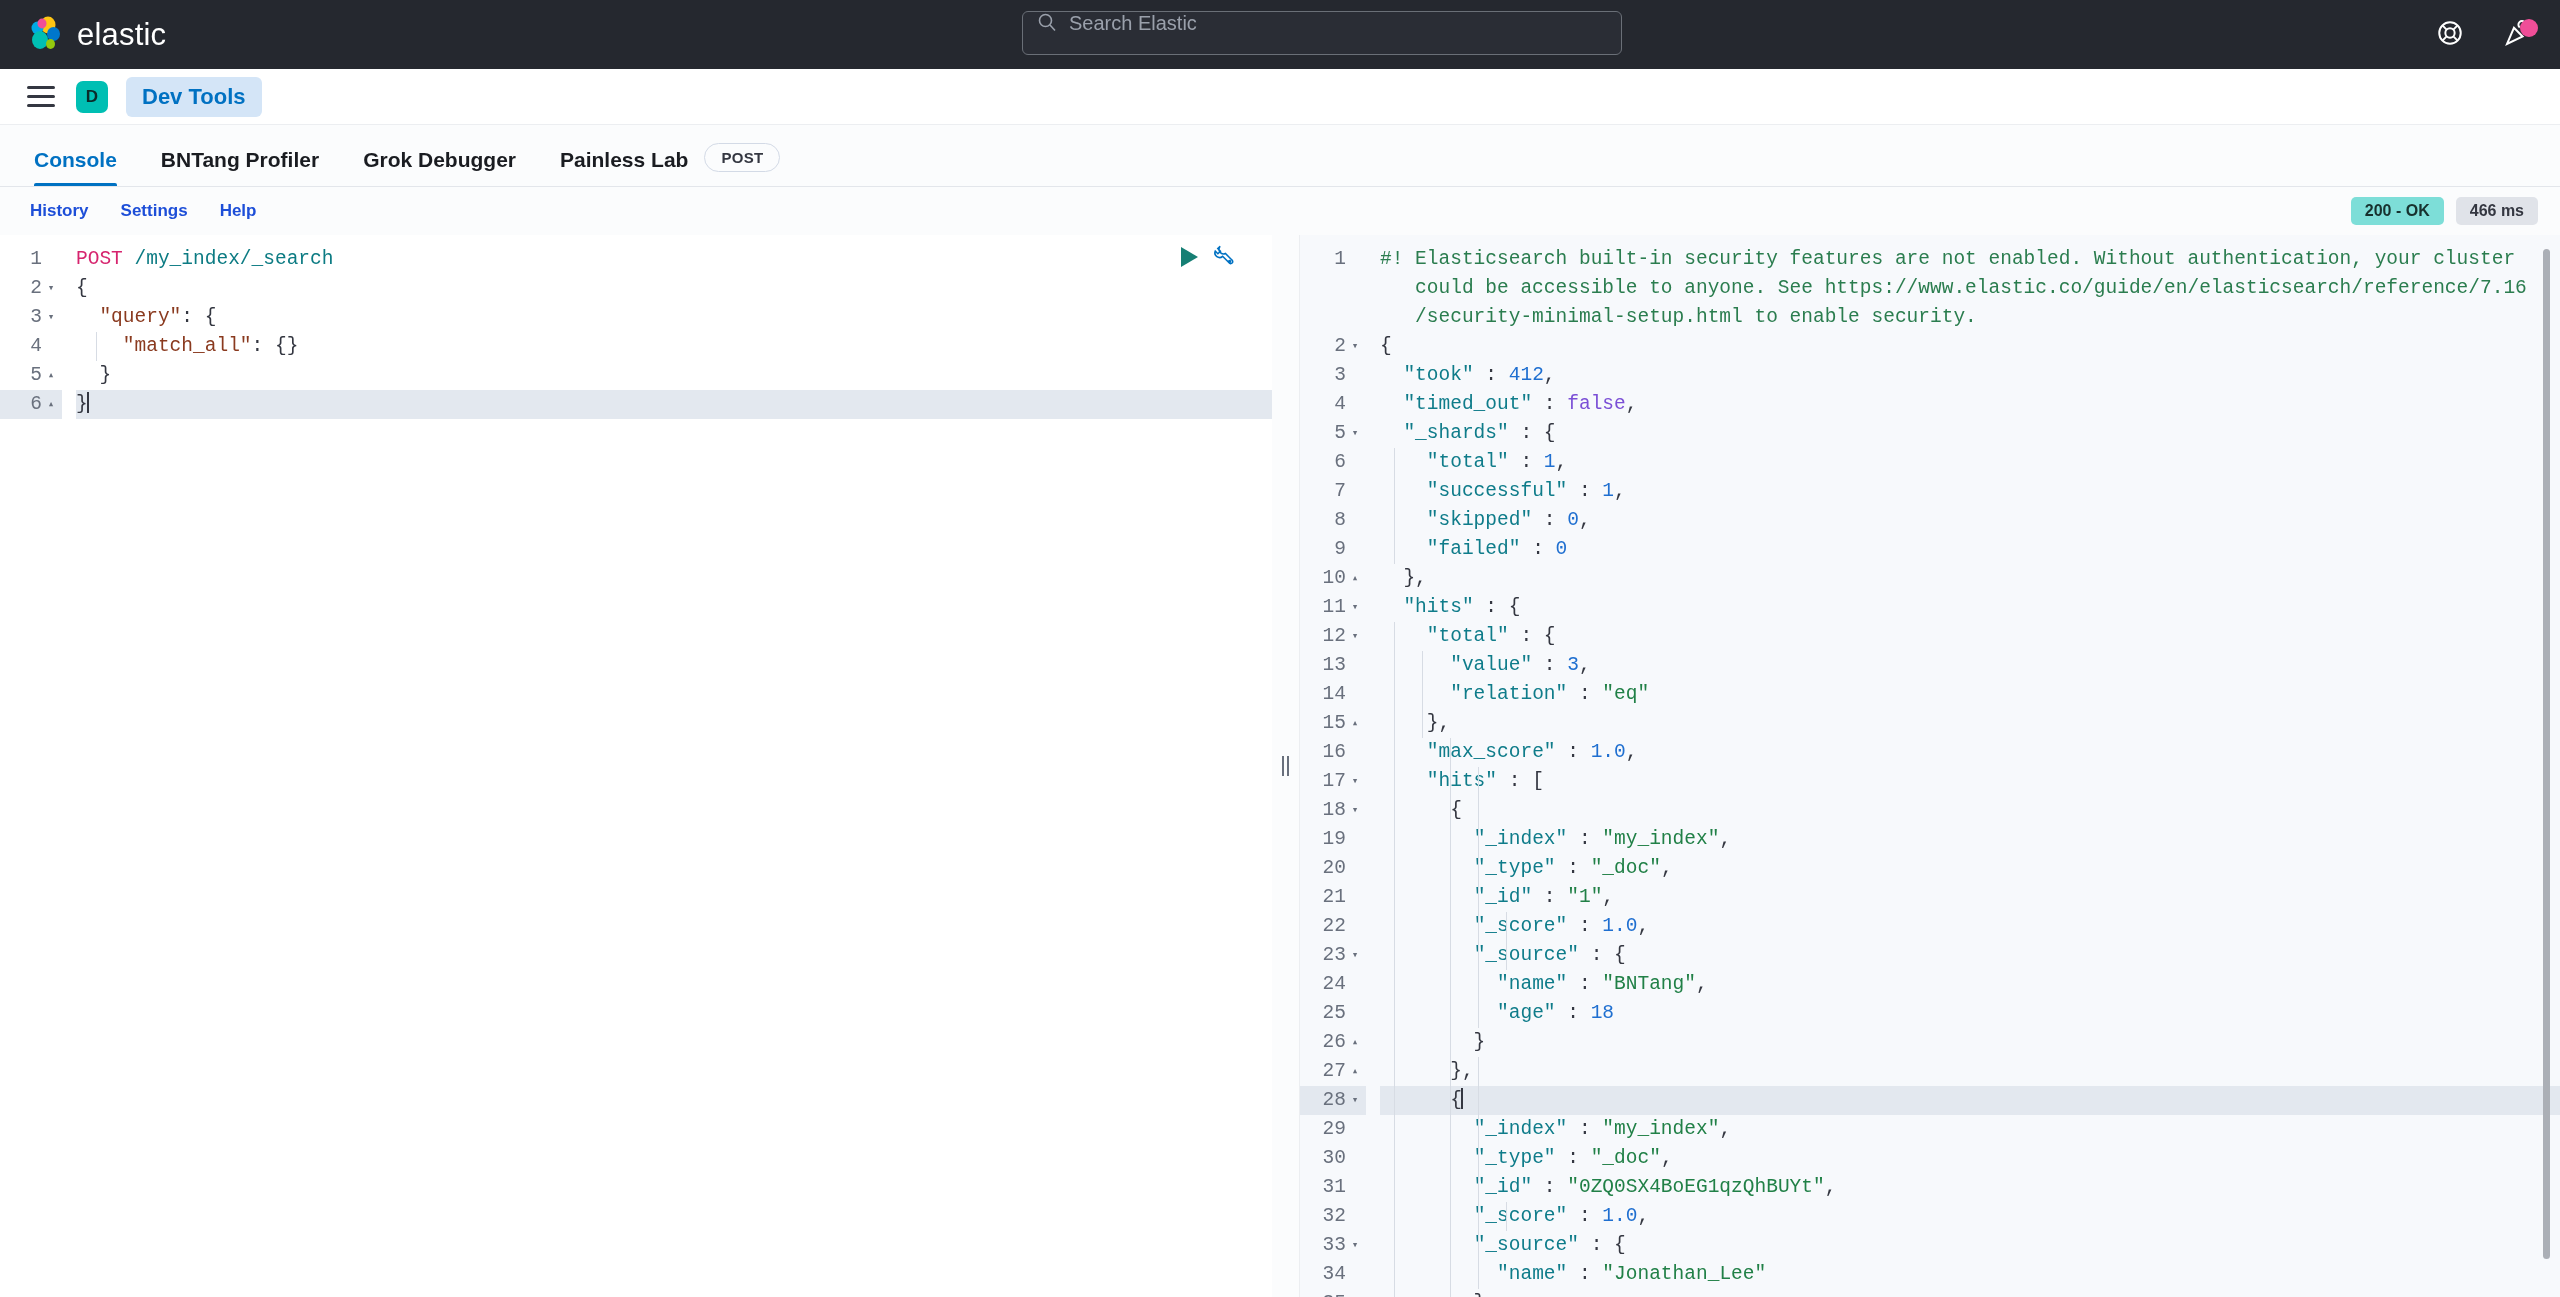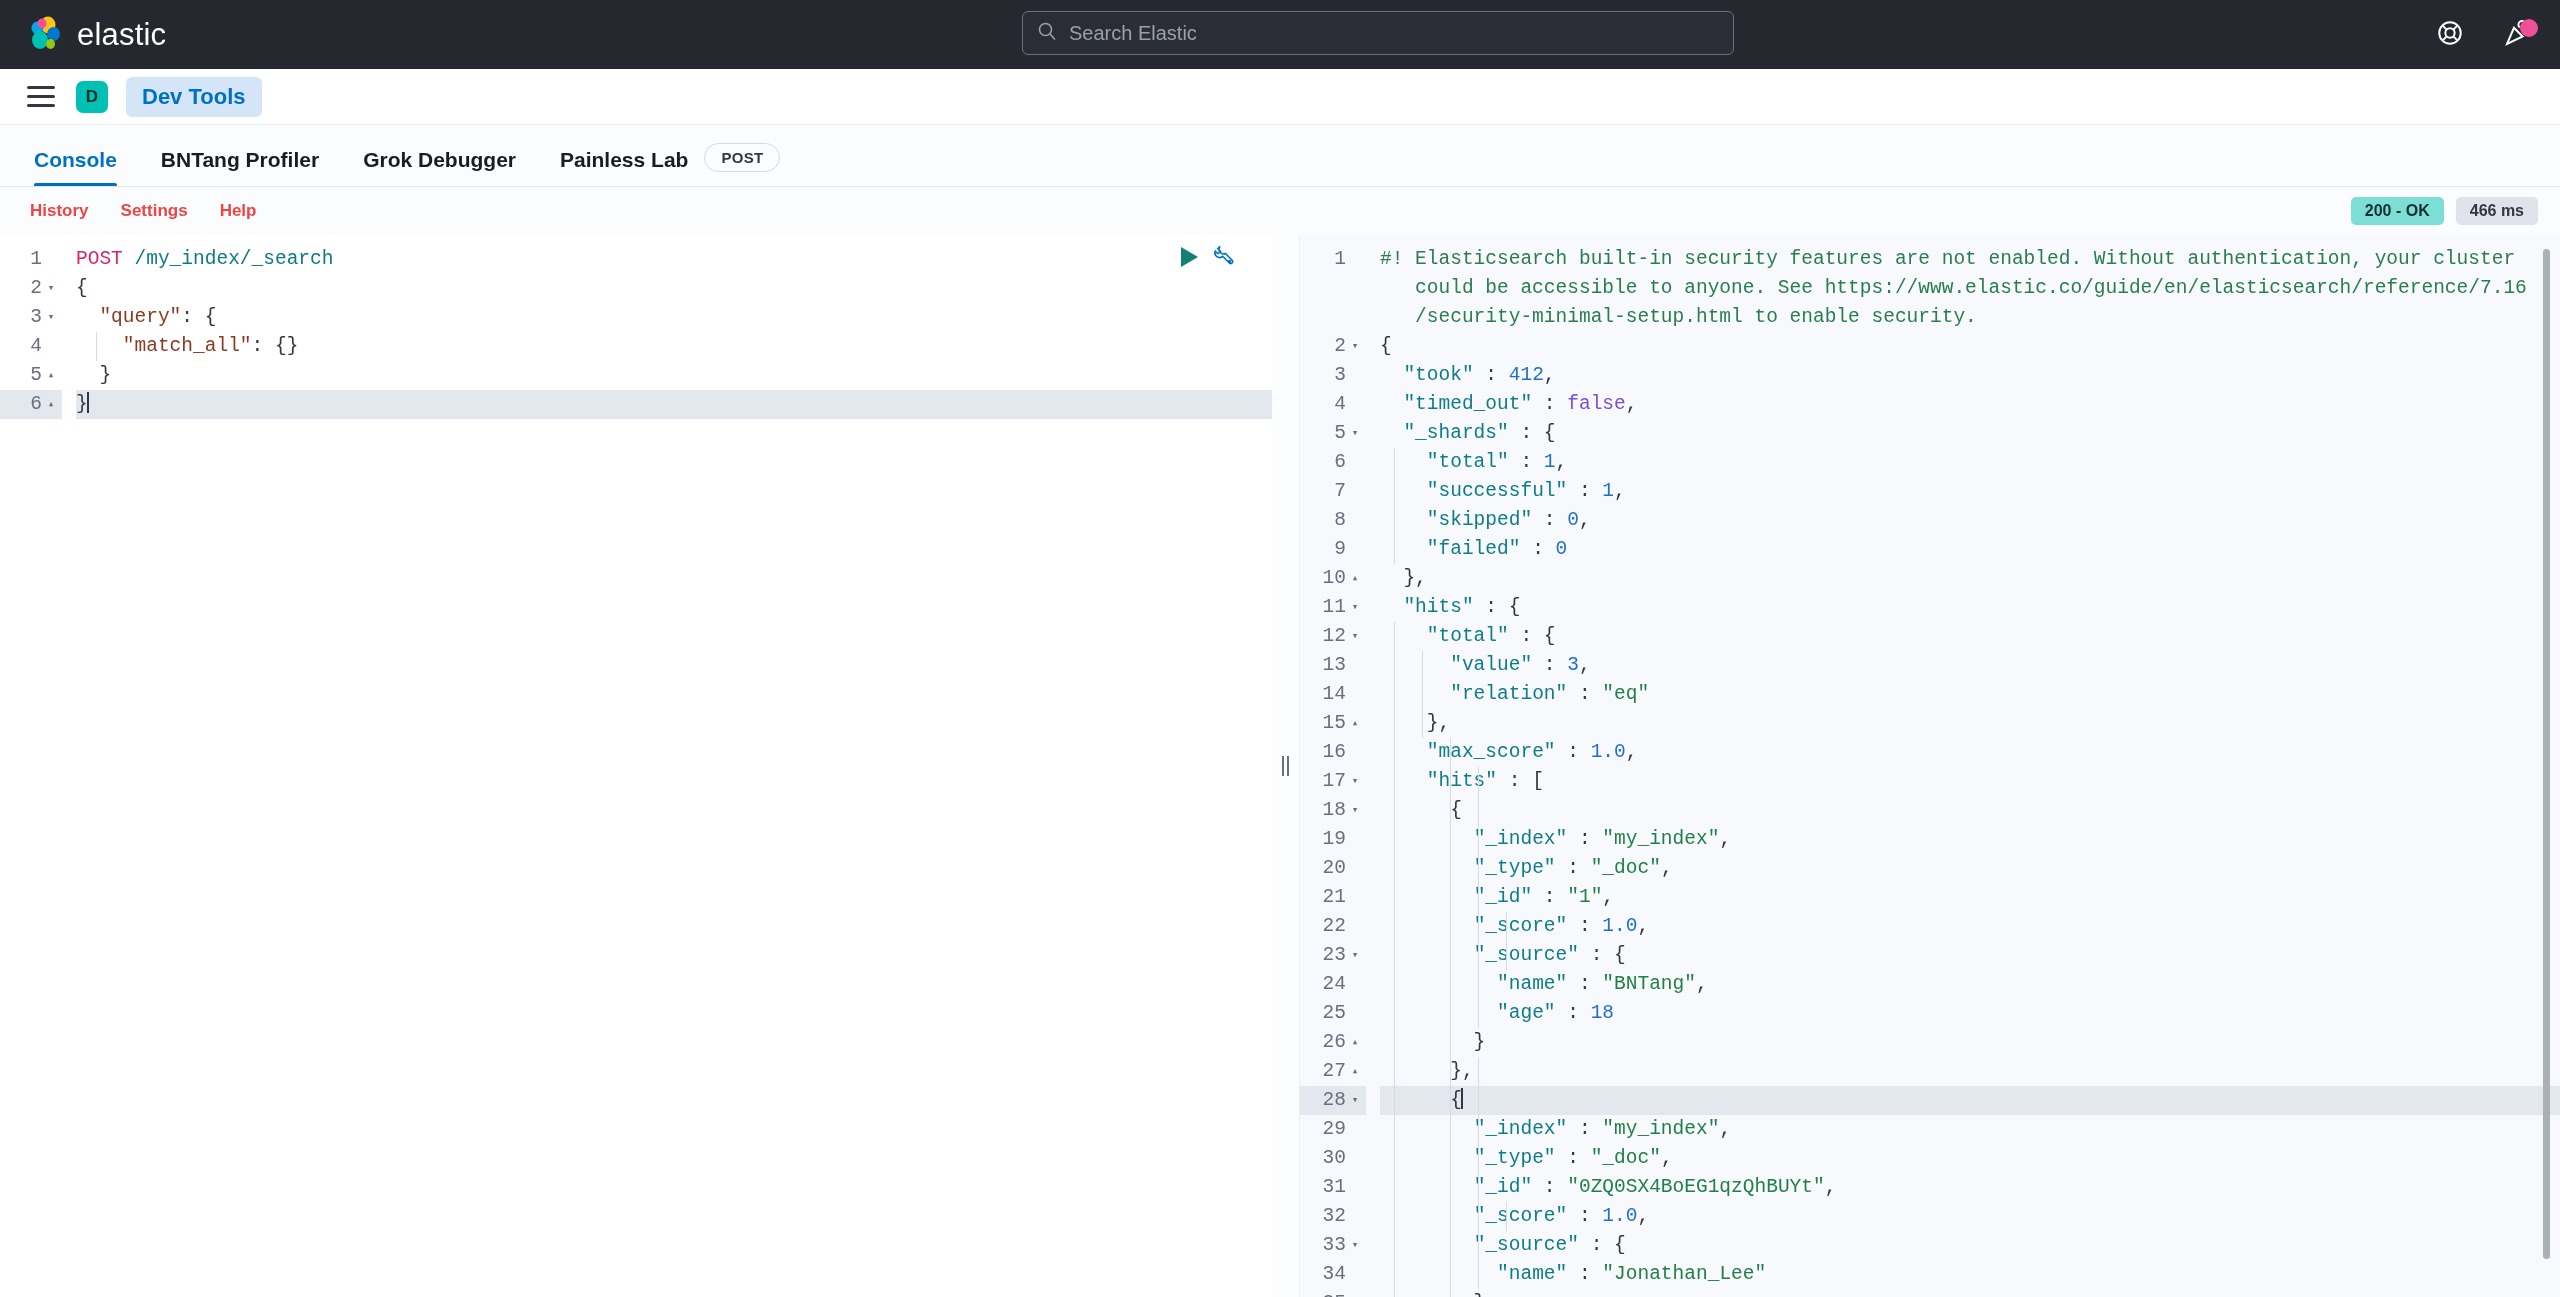--- a/index.html
+++ b/index.html
@@ -19,24 +19,24 @@
     position: relative;
   }
   .brand { display: flex; align-items: center; margin-left: 26px; gap: 13px; text-align: center; }
   .brand-mark { width: 38px; height: 38px; position: relative; }
   .brand-name {
     color: #ffffff; font-size: 31px; letter-spacing: .2px;
     font-weight: 400; line-height: 1;
   }
   .global-search {
     position: absolute; left: 1022px; top: 11px;
-    width: 712px; height: 44px;
+    width: 600px; height: 44px;
     border: 1px solid #6a6f77; border-radius: 6px;
     background: #2a2d35;
-    display: flex; align-items: center; padding: 0 14px; gap: 12px;
+    display: flex; align-items: flex-start; padding: 0 14px; gap: 12px;
   }
   .global-search input {
     flex: 1; background: transparent; border: 0; outline: none;
     color: #c8ccd4; font-size: 20px;
     font-family: "Liberation Sans", sans-serif;
   }
   .global-search input::placeholder { color: #9aa0ab; }
   .topbar-right {
     position: absolute; right: 20px; top: 0; height: 69px;
     display: flex; align-items: center; gap: 24px;
@@ -90,21 +90,21 @@
     border: 1px solid #d3dae6; border-radius: 999px;
     padding: 5px 16px; background: #fbfcfd; letter-spacing: .3px;
   }
 
   
   .console-bar {
     height: 48px; background: #fbfcfd; display: flex; align-items: center;
     padding: 0 22px 0 14px; position: relative;
   }
   .console-link {
-    font-size: 17px; font-weight: 700; color: #ef4444;
+    font-size: 17px; font-weight: 700; color: #1d4ed8;
     padding: 0 16px; cursor: pointer;
   }
   .status-group {
     position: absolute; right: 22px; display: flex; align-items: center; gap: 12px;
   }
   .status-ok {
     background: #7dded8; color: #17312e; font-size: 16px; font-weight: 600;
     padding: 5px 14px; border-radius: 5px;
   }
   .status-time {

